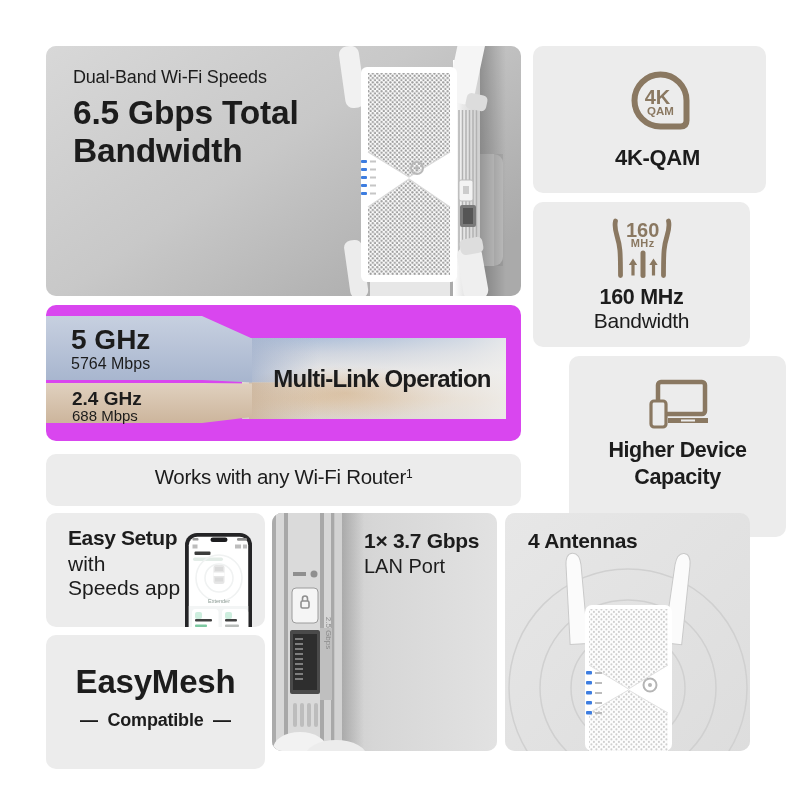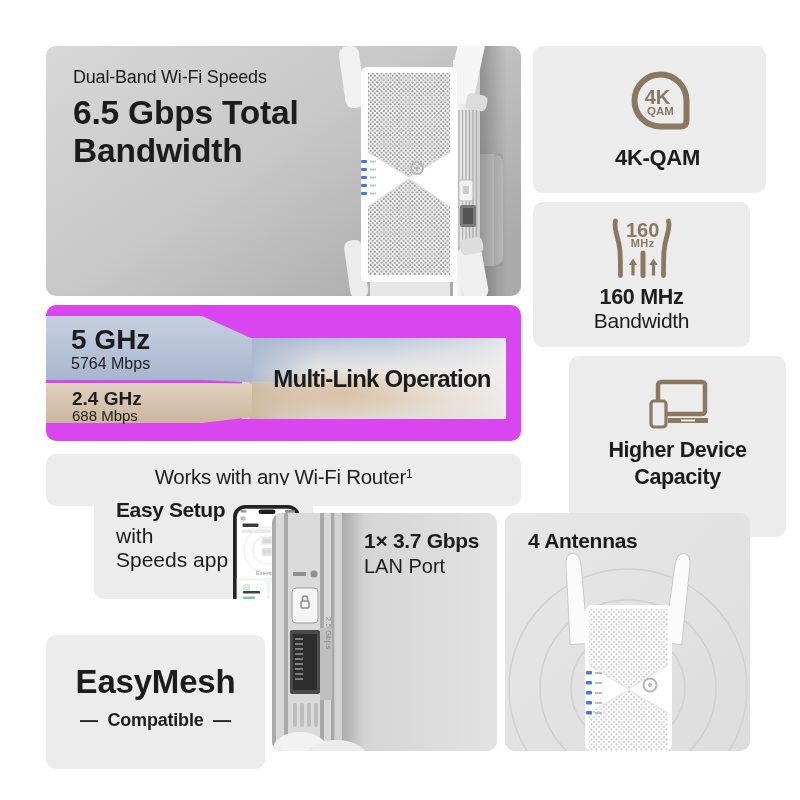--- a/index.html
+++ b/index.html
@@ -194,21 +194,21 @@
     <line x1="112" y1="64.5" x2="126" y2="64.5" stroke="#ececec" stroke-width="2"></line>
     <text x="108.5" y="101" font-family="Liberation Sans, sans-serif" font-size="21.5" font-weight="700" fill="#1c1c1c" text-anchor="middle" letter-spacing="-0.4">Higher Device</text>
     <text x="108.5" y="128" font-family="Liberation Sans, sans-serif" font-size="21.5" font-weight="700" fill="#1c1c1c" text-anchor="middle" letter-spacing="-0.4">Capacity</text>
   </svg>
 </div>
 
 <div class="card" style="left:46px;top:454px;width:475px;height:52px;">
   <div class="tt" style="width:100%;text-align:center;margin-top:11px;font-size:20.5px;letter-spacing:-0.3px;">Works with any Wi-Fi Router<span style="font-size:12px;vertical-align:6px;">1</span></div>
 </div>
 
-<div class="card" style="left:46px;top:485px;width:219px;height:114px;margin-left:48px;">
+<div class="card" style="left:46px;top:513px;width:219px;height:114px;">
   <div class="tt" style="position:absolute;left:22px;top:13px;font-size:21px;font-weight:700;letter-spacing:-0.4px;">Easy Setup</div>
   <div class="tt" style="position:absolute;left:22px;top:39px;font-size:21px;">with</div>
   <div class="tt" style="position:absolute;left:22px;top:63px;font-size:21px;">Speeds app</div>
   <svg style="position:absolute;left:0;top:0;" width="219" height="114" viewBox="0 0 219 114">
     <rect x="139" y="20" width="67" height="108" rx="12" fill="#242426"></rect>
     <rect x="142.8" y="23.8" width="59.4" height="104" rx="8.5" fill="#ffffff"></rect>
     <rect x="164.5" y="24.5" width="17" height="4.6" rx="2.3" fill="#1d1d1f"></rect>
     <rect x="146.5" y="25" width="6" height="2.6" rx="1.2" fill="#9a9a9a"></rect>
     <rect x="191" y="25" width="10" height="2.8" rx="1.2" fill="#8d8d8d"></rect>
     <rect x="146.5" y="31.5" width="5" height="4" fill="#bdbdbd"></rect>

